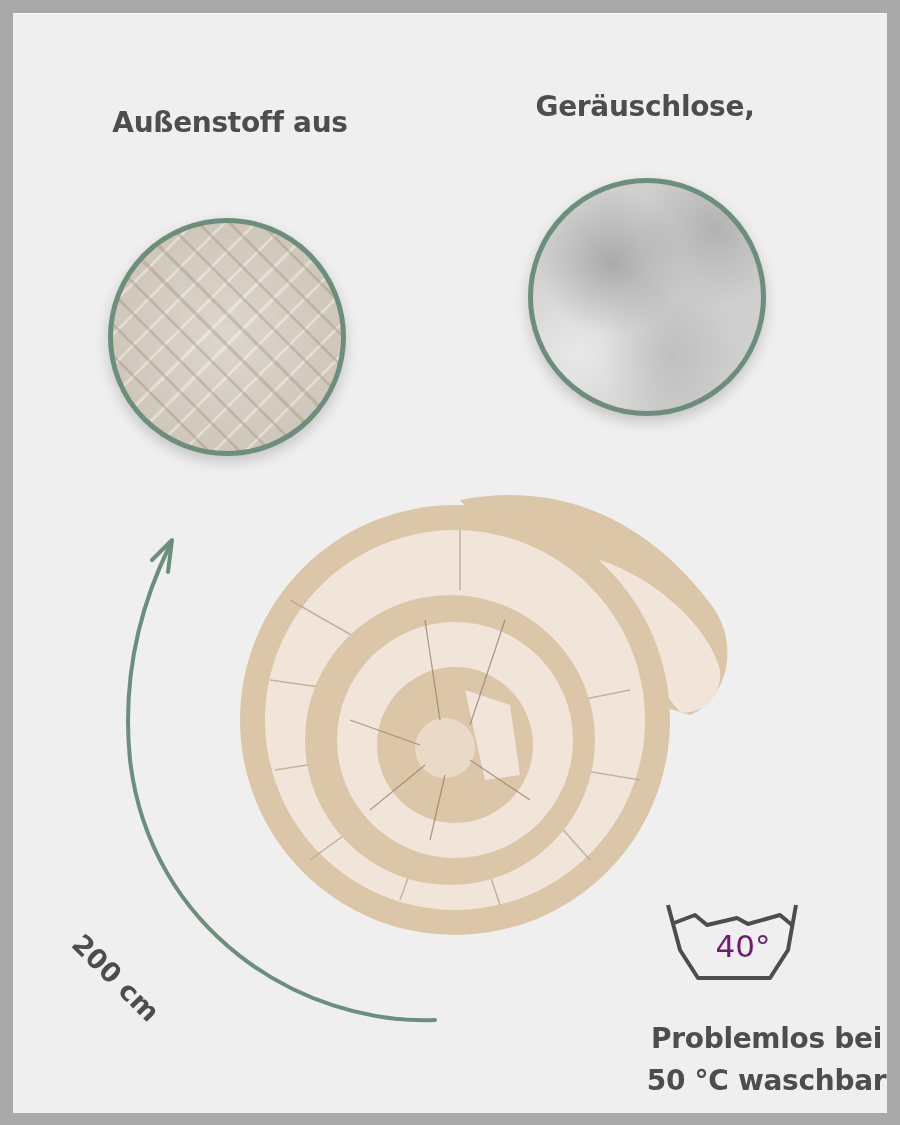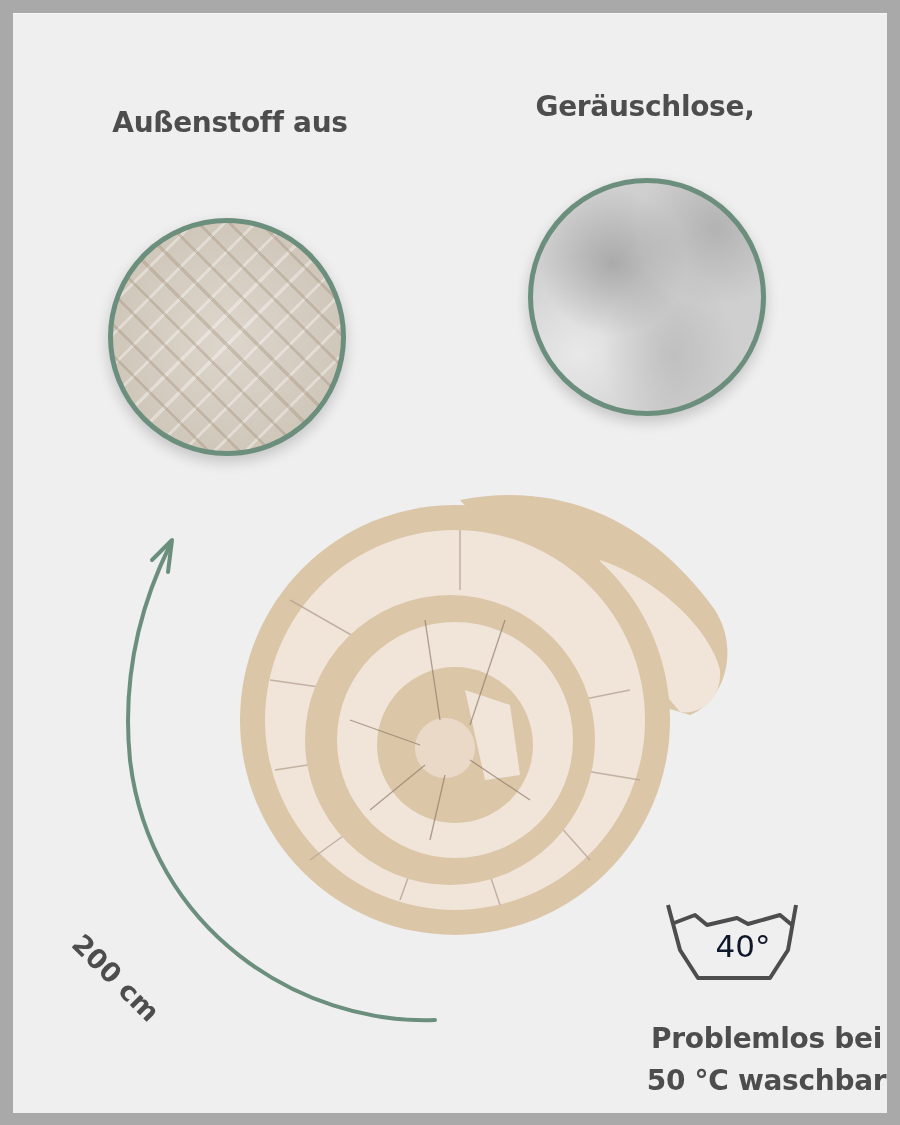--- a/index.html
+++ b/index.html
@@ -48,21 +48,21 @@
   }
   svg.abs { position: absolute; left: 0; top: 0; }
   .len-label {
     position: absolute; left: 88px; top: 928px;
     transform: rotate(45deg); transform-origin: left top;
     color: #4d4d4d; font-weight: bold; font-size: 27px;
     font-family: "DejaVu Sans", sans-serif; white-space: nowrap;
   }
   .wash-temp {
     position: absolute; left: 703px; top: 928px; width: 80px;
-    text-align: center; color: #0f172a; font-size: 31px;
+    text-align: center; color: #701a75; font-size: 31px;
     font-family: "DejaVu Sans", sans-serif;
   }
 </style>
 </head>
 <body>
 
 <div class="panel"></div>
 
 <div class="caption" style="left:70px; top:102px; width:320px;">
   <div>Außenstoff aus</div>

